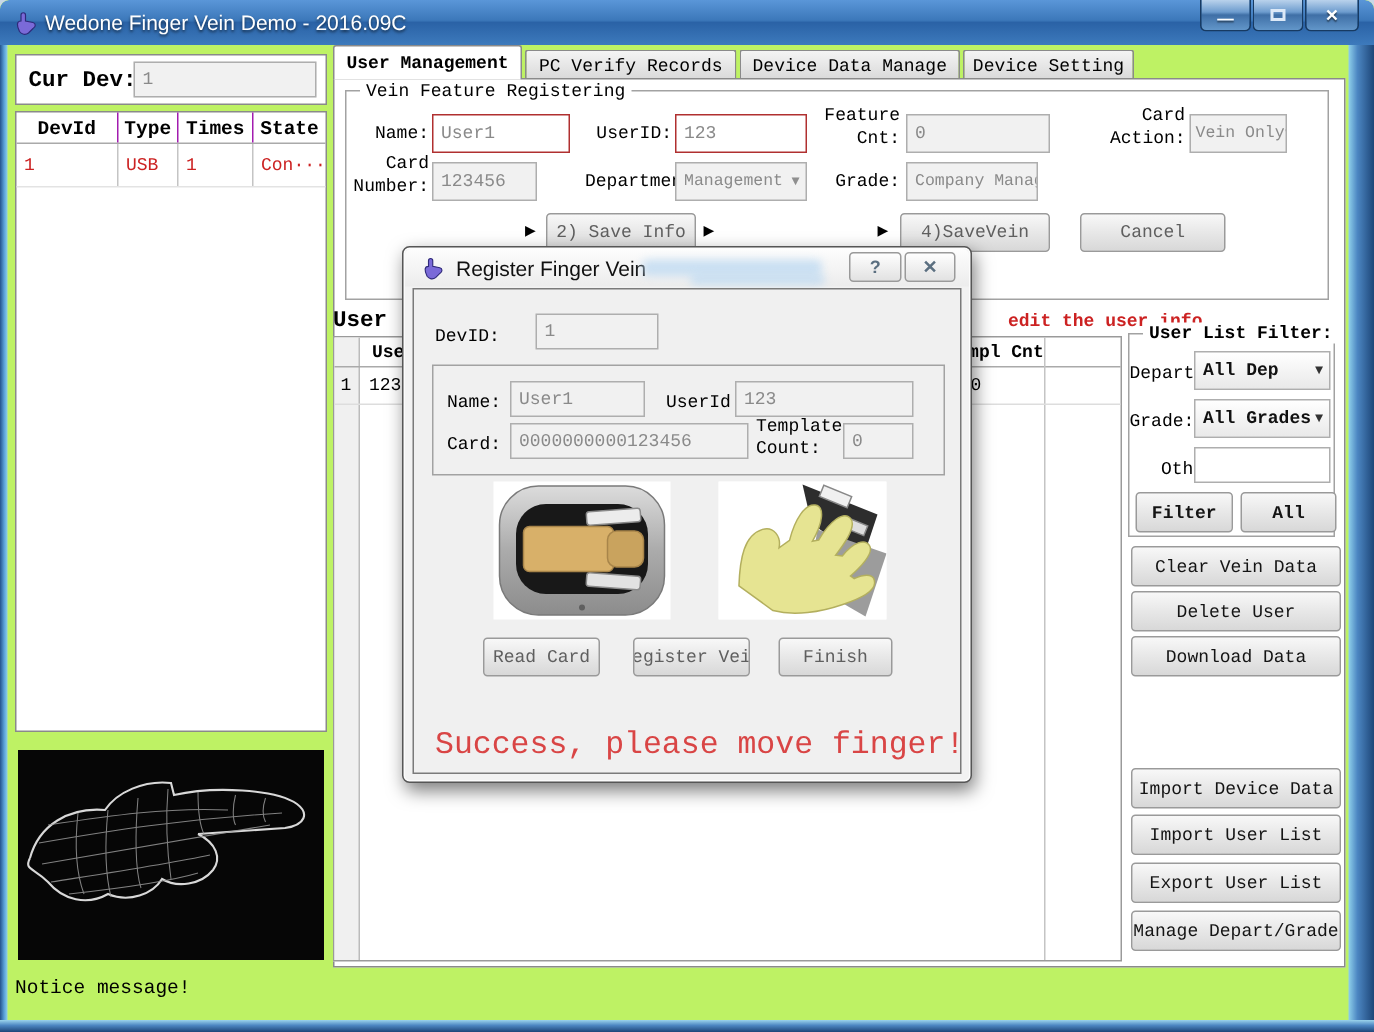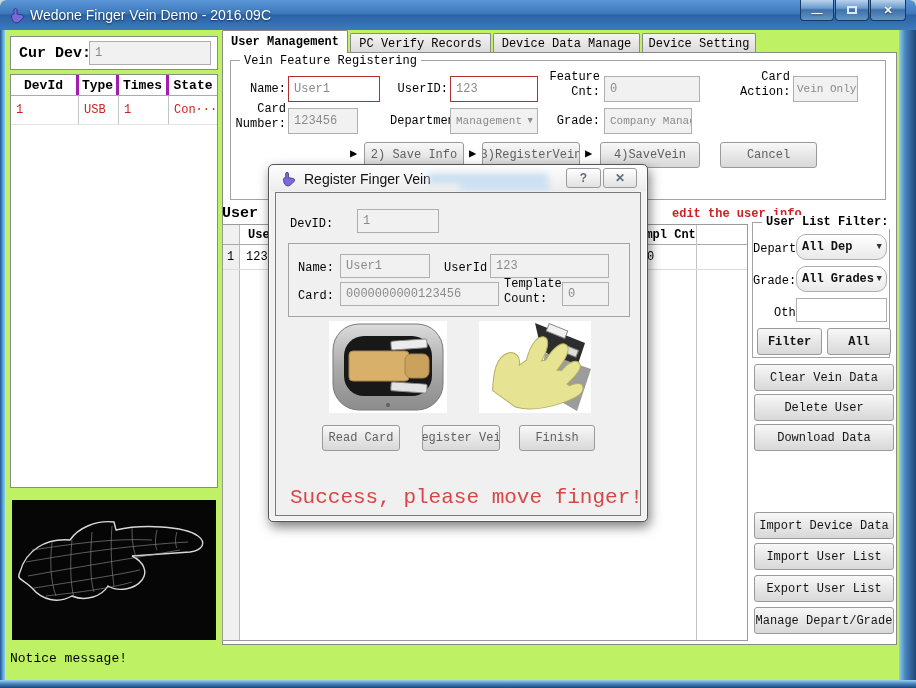--- a/index.html
+++ b/index.html
@@ -28,39 +28,39 @@
     background:linear-gradient(180deg,#f8f8f8,#e9e9e9 45%,#d8d8d8);
     border:1px solid #9a9a9a;border-radius:3px;font:12px "Liberation Mono",monospace;
     color:#5f5f5f;overflow:hidden;white-space:nowrap;}
   .btn.dark{color:#141414;}
   .field{position:absolute;background:#f1f1f1;border:1px solid #aeaeae;
     font:12px "Liberation Mono",monospace;color:#8a8a8a;display:flex;align-items:center;
     padding-left:5px;overflow:hidden;white-space:nowrap;}
   .field.red{border:1px solid #b03030;background:#fff;}
   .field.white{background:#fff;color:#222;}
   .sel .arr{margin-left:auto;padding-right:4px;font-size:9px;color:#8f8f8f;}
-  .sel.en{background:linear-gradient(180deg,#ffffff,#e9e9e9);color:#111;font-weight:bold;border-radius:10px;}
+  .sel.en{background:linear-gradient(180deg,#ffffff,#e9e9e9);color:#111;font-weight:bold;}
   .sel.en .arr{color:#333;}
   .lbl{position:absolute;font:12px "Liberation Mono",monospace;color:#000;
     white-space:nowrap;overflow:hidden;text-align:right;}
   .groupbox{position:absolute;border:1px solid #a2a2a2;}
   .gb-title{position:absolute;background:#fff;padding:0 4px;font:12px "Liberation Mono",monospace;white-space:nowrap;}
   .redtext{color:#cc2222;}
   
   .tab{position:absolute;display:flex;align-items:center;justify-content:center;
     font:12px "Liberation Mono",monospace;border:1px solid #8a8a8a;border-bottom:none;
     border-radius:2px 2px 0 0;background:linear-gradient(180deg,#f4f4f4,#d9d9d9);white-space:nowrap;}
   .tab.active{background:#fff;font-weight:bold;z-index:3;}
   .tabpage{position:absolute;left:222px;top:52px;width:675px;height:593px;background:#fff;
     border:1px solid #8a8a8a;}
   
   .curdev{position:absolute;left:10px;top:36px;width:208px;height:34px;background:#fff;border:1px solid #8a8a8a;}
   .devtable{position:absolute;left:10px;top:74px;width:208px;height:414px;background:#fff;border:1px solid #8a8a8a;}
   .dt-hrow{display:flex;height:21px;border-bottom:1px solid #aaa;font:bold 13px "Liberation Mono",monospace;}
-  .dt-hrow div{display:flex;align-items:center;justify-content:center;border-right:3px solid #a21caf;}
+  .dt-hrow div{display:flex;align-items:center;justify-content:center;border-right:1px solid #a21caf;}
   .dt-row{display:flex;height:29px;font:12px "Liberation Mono",monospace;color:#cc2222;border-bottom:1px solid #e3e3e3;}
   .dt-row div{display:flex;align-items:center;padding-left:5px;border-right:1px solid #c4c4c4;}
   
   .ulist{position:absolute;left:222px;top:224px;width:526px;height:417px;background:#fff;border:1px solid #9a9a9a;}
   
   .dlg{position:absolute;left:268px;top:164px;width:380px;height:358px;background:#f2f2f2;
     border:1px solid #565656;border-radius:5px;z-index:20;
     box-shadow:2px 5px 12px rgba(0,0,0,.5), inset 0 0 0 1px rgba(255,255,255,.75);}
   .dlg-title{position:absolute;left:1px;top:1px;width:376px;height:25px;border-radius:4px 4px 0 0;
     background:linear-gradient(180deg,#fdfdfd,#ececec);}
@@ -201,23 +201,20 @@
   <div class="field sel" style="left:604px;top:108px;width:88px;height:26px;font-size:11px;">
     <span>Company Manag</span>
 
   </div>
 
   <span class="abs" style="left:350px;top:146px;font-size:12px;">▶</span>
   <div class="btn" style="left:364px;top:142px;width:100px;height:26px;">
       <span>2) Save Info</span>
     </div>
   <span class="abs" style="left:469px;top:146px;font-size:12px;">▶</span>
-  <div class="btn" style="left:482px;top:142px;width:98px;height:26px;">
-      <span>3)RegisterVein</span>
-    </div>
   <span class="abs" style="left:585px;top:146px;font-size:12px;">▶</span>
   <div class="btn" style="left:600px;top:142px;width:100px;height:26px;">
       <span>4)SaveVein</span>
     </div>
   <div class="btn" style="left:720px;top:142px;width:97px;height:26px;">
       <span>Cancel</span>
     </div>
 
   <span class="abs" style="left:222px;top:205px;font:bold 15px 'Liberation Mono',monospace;white-space:nowrap;">User Info:</span>
   <span class="abs redtext" style="left:650px;top:207px;font:bold 12px 'Liberation Mono',monospace;white-space:nowrap;margin-left:22px;">edit the user info.</span>

